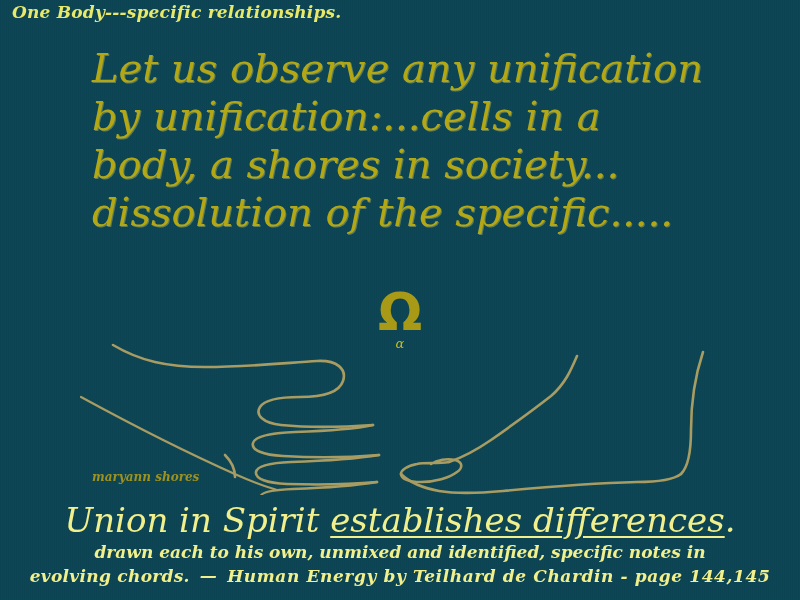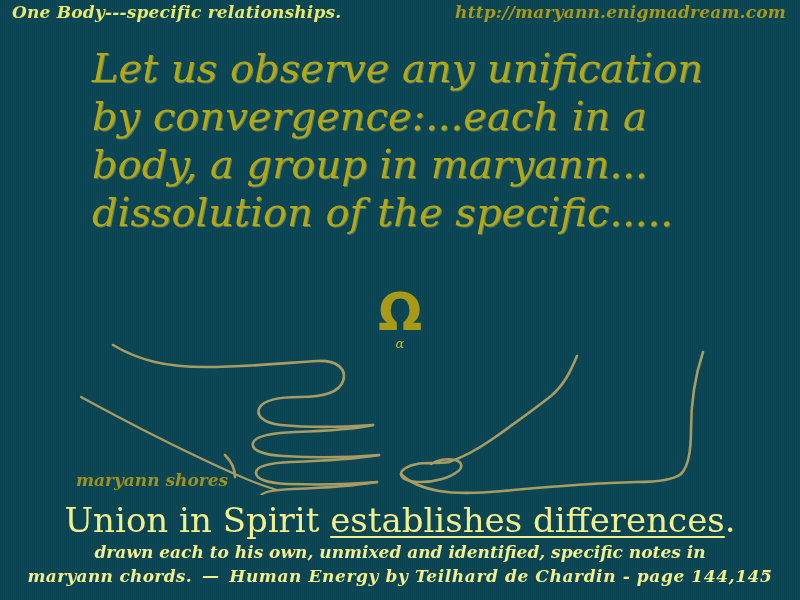--- a/index.html
+++ b/index.html
@@ -94,40 +94,41 @@
     stroke: #a89c63;
     stroke-width: 2.6;
     stroke-linecap: round;
     stroke-linejoin: round;
   }
   .stroke-thin { stroke-width: 2.2; }
 
   
   #signature {
     position: absolute;
-    left: 76px;
+    left: 92px;
     top: 470px;
     font-family: "DejaVu Serif", serif;
     font-style: italic;
     font-weight: bold;
-    font-size: 17px;
+    font-size: 12px;
     color: #9d9220;
     white-space: nowrap;
   }
 
   
   #footer {
     position: absolute;
     left: 0;
     top: 500px;
     width: 800px;
     text-align: center;
   }
   #tagline {
     font-family: "DejaVu Serif", serif;
+    font-style: italic;
     font-size: 34px;
     line-height: 40px;
     color: #f2f08c;
     white-space: nowrap;
   }
   #tagline .ul {
     text-decoration: underline;
     text-decoration-thickness: 2px;
     text-underline-offset: 4px;
   }
@@ -144,31 +145,30 @@
   #credit { letter-spacing: 0.6px; text-align: center; }
   .spacer-dash { padding: 0 10px; }
 </style>
 </head>
 <body>
 
 <div id="poster">
 
   <div class="hdr" id="hdr-left">One Body---specific relationships.</div>
 
-  <div class="hdr" id="hdr-right">http://maryann.enigmadream.com</div>
 
   <div id="quote">
     <div class="qline">
       <span>Let us observe any unification</span>
     </div>
     <div class="qline">
-      <span>by convergence:...each in a</span>
-    </div>
-    <div class="qline">
-      <span>body, a group in maryann...</span>
+      <span>by unification:...cells in a</span>
+    </div>
+    <div class="qline">
+      <span>body, a shores in society...</span>
     </div>
     <div class="qline">
       <span class="ul">dissolution</span><span> of the </span><span class="ul">specific.....</span>
     </div>
   </div>
 
   <div id="omega-wrap">
     <span id="omega">Ω</span>
     <span id="alpha">α</span>
   </div>
@@ -210,18 +210,18 @@
 
   <div id="signature">maryann shores</div>
 
   <div id="footer">
 
     <div id="tagline"><span>Union in Spirit </span><span class="ul">establishes differences</span><span>.</span></div>
 
     <div class="foot-small" id="foot-line-1">drawn each to his own, unmixed and identified,  specific notes in</div>
 
     <div class="foot-small" id="foot-line-2">
-      <span>maryann chords.</span><span class="spacer-dash">—</span><span id="credit">Human  Energy  by  Teilhard de Chardin - page 144,145</span>
+      <span>evolving chords.</span><span class="spacer-dash">—</span><span id="credit">Human  Energy  by  Teilhard de Chardin - page 144,145</span>
     </div>
 
   </div>
 
 </div>
 
 </body></html>

